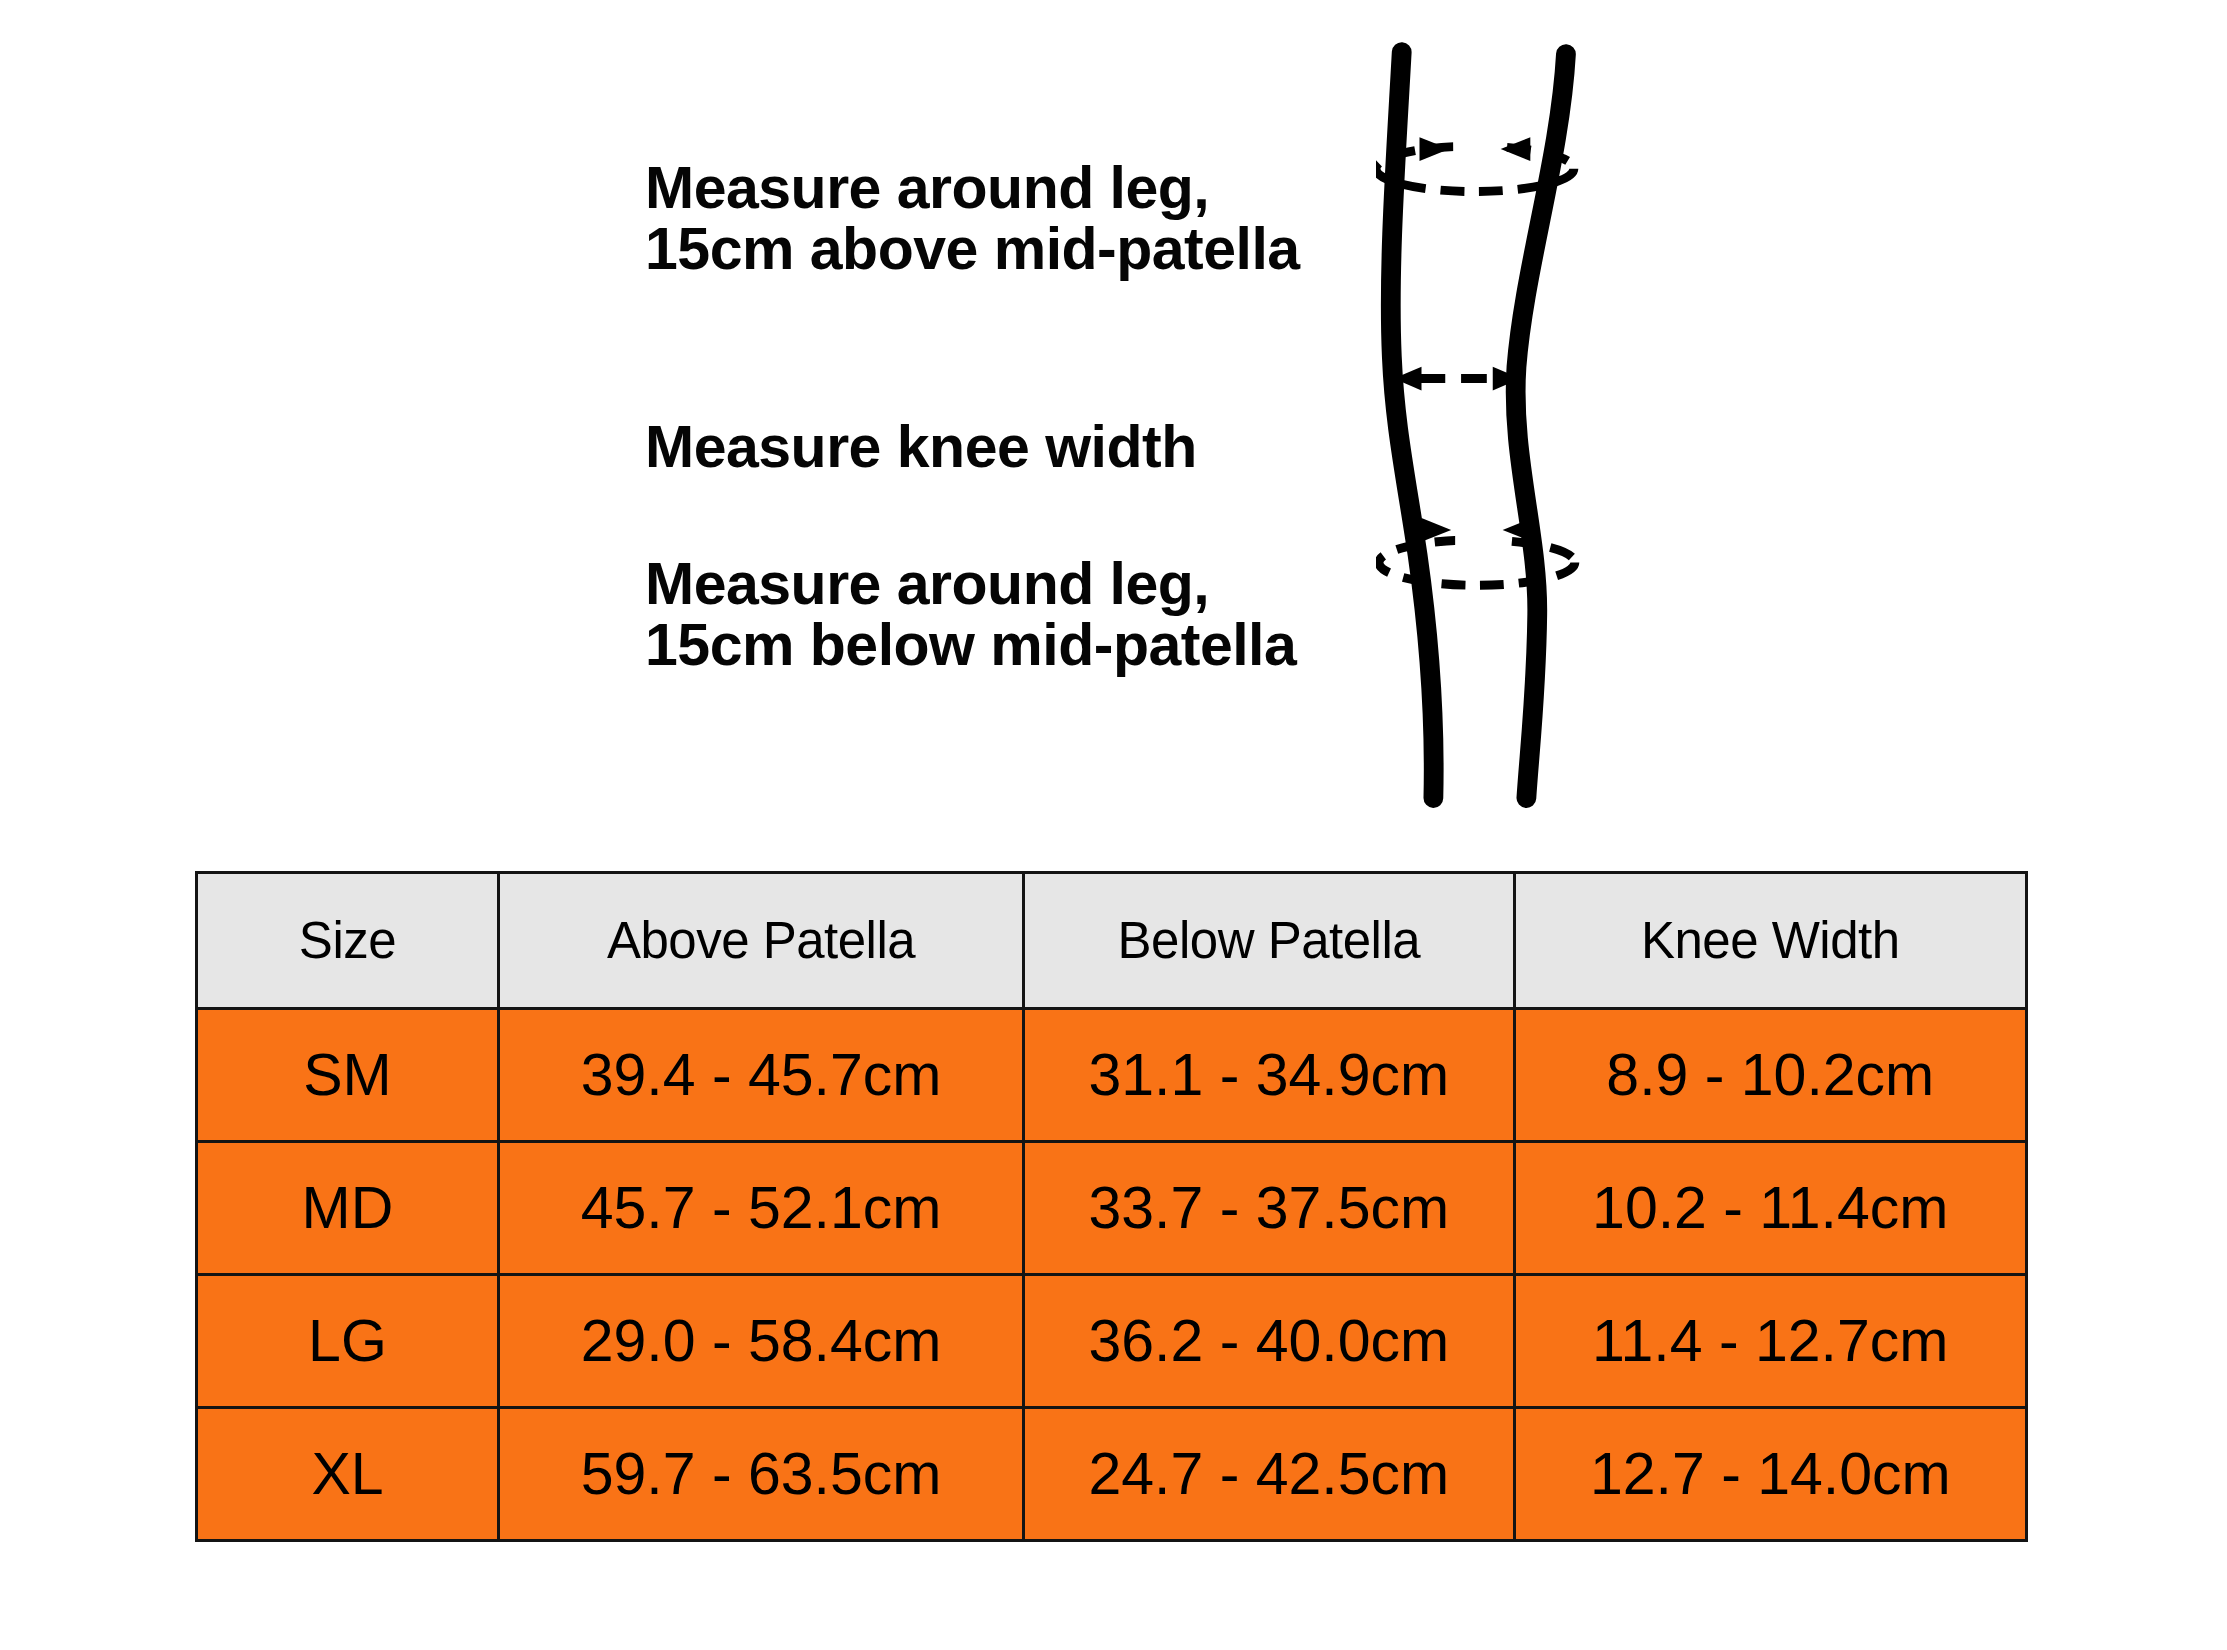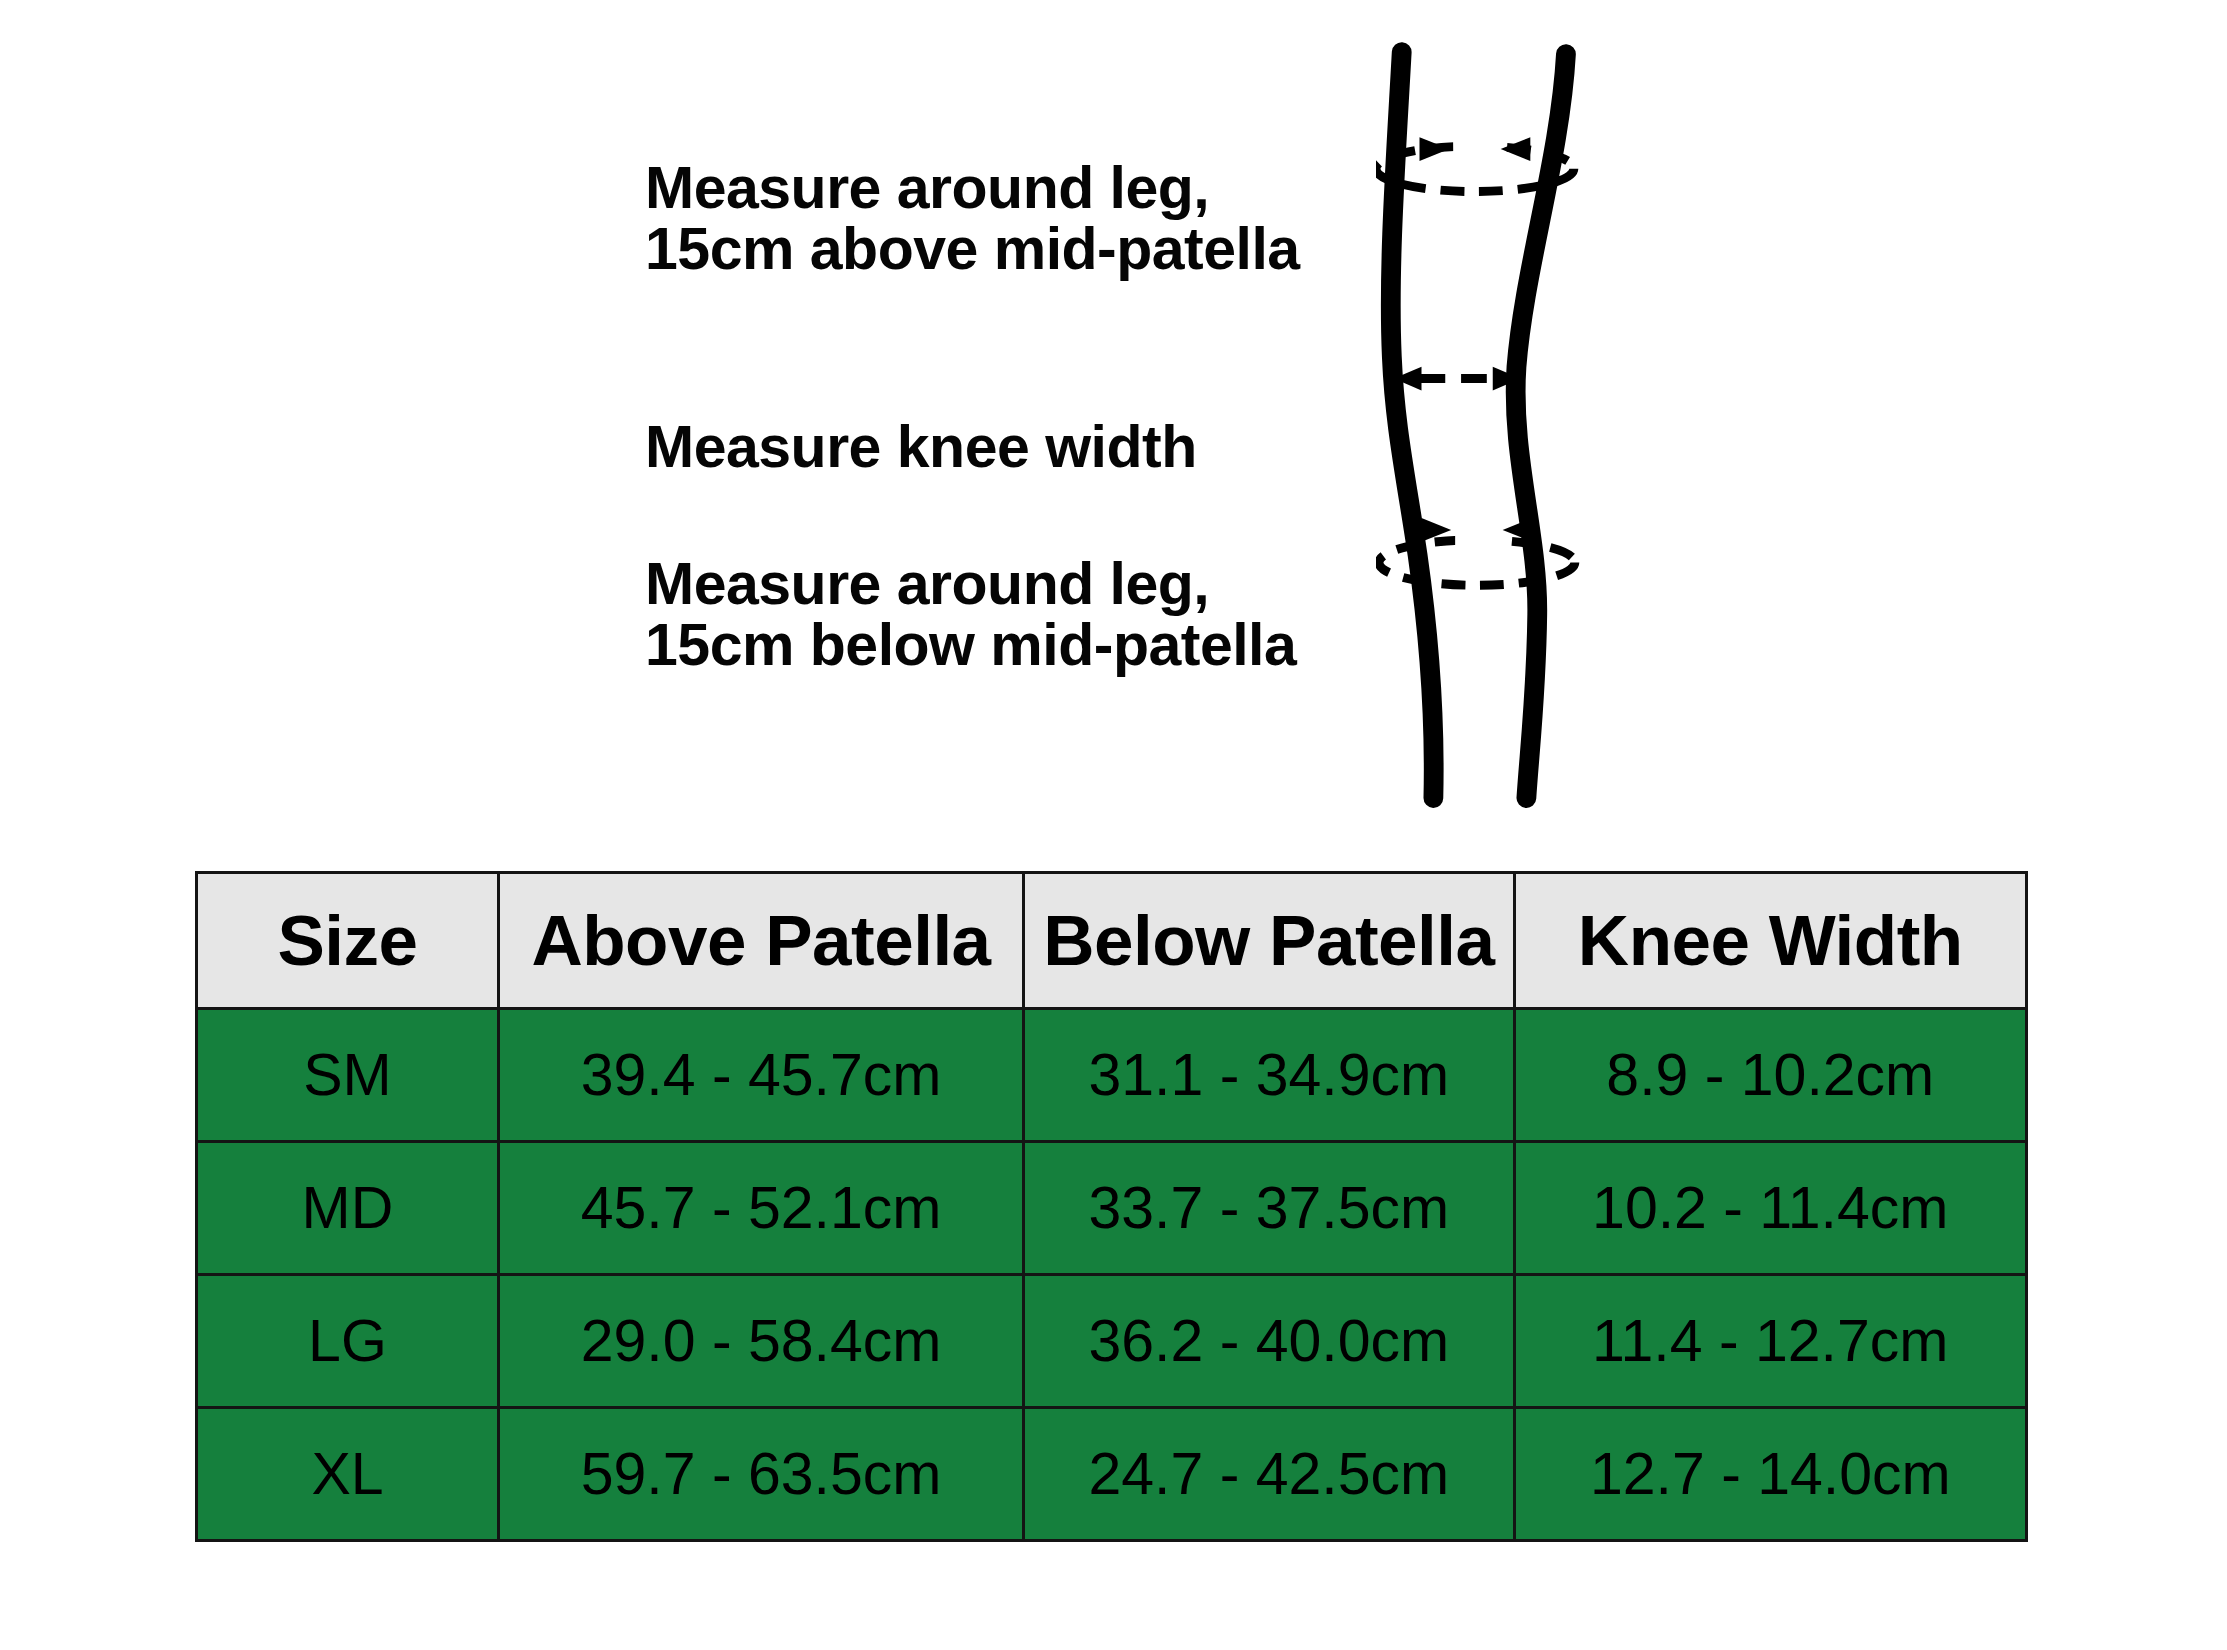--- a/index.html
+++ b/index.html
@@ -37,27 +37,27 @@
     table-layout:fixed;
     text-align:center;
   }
   .size-table th,.size-table td{
     border:3px solid #141414;
     padding:0;
     vertical-align:middle;
   }
   .size-table th{
     background:#e6e6e6;
-    font-size:71px;
-    font-weight:bold;
+    font-size:51px;
+    font-weight:normal;
     height:133px;
     letter-spacing:-0.5px;
   }
   .size-table td{
-    background:#15803d;
+    background:#f97316;
     font-size:59px;
     font-weight:normal;
     height:130px;
   }
 </style>
 </head>
 <body>
 
 <div class="canvas">
 

